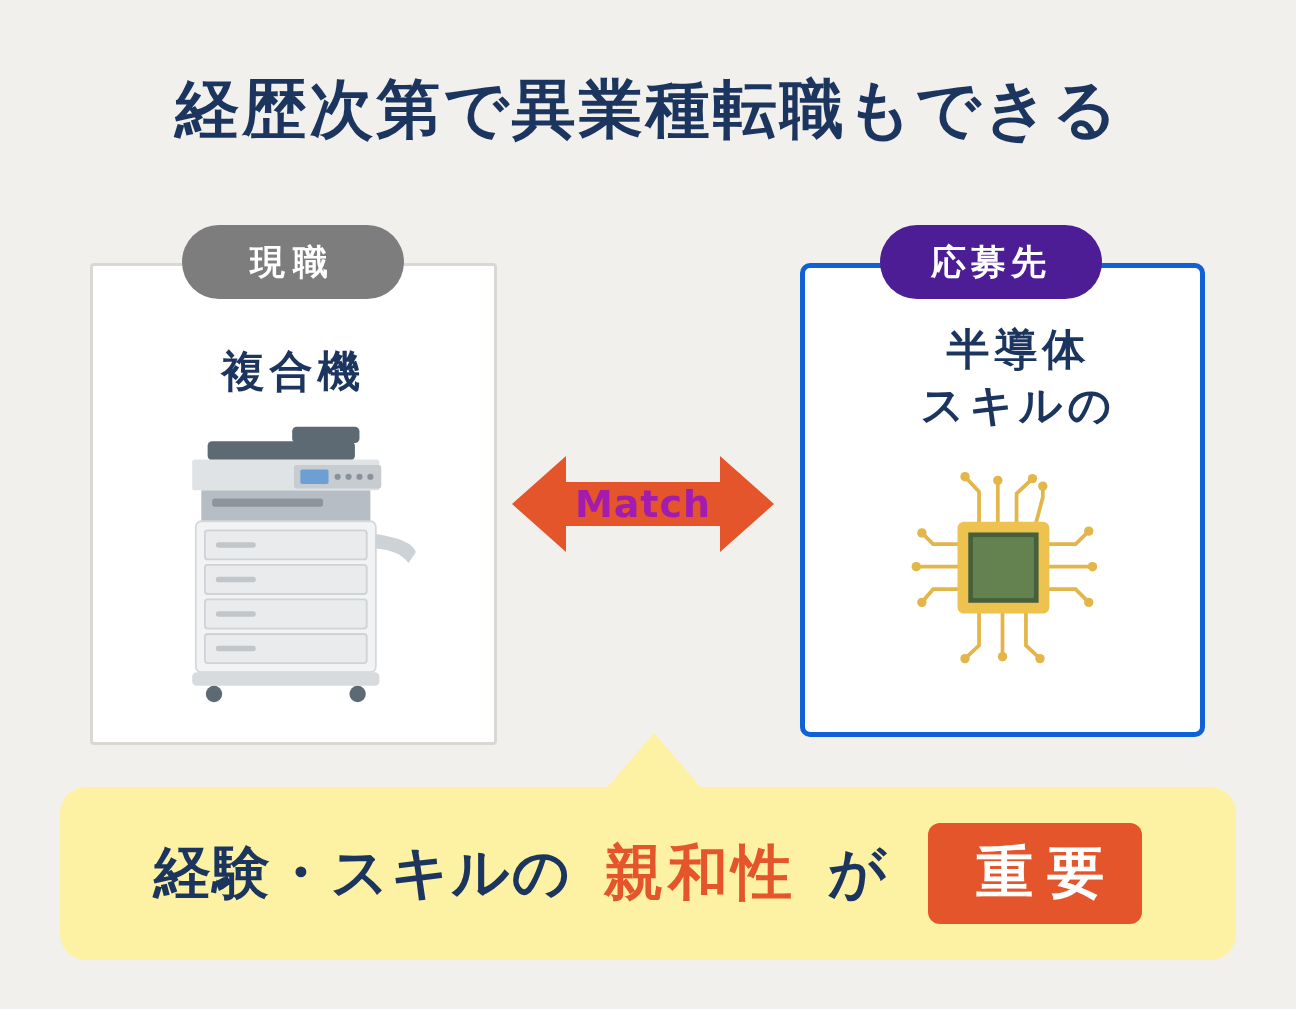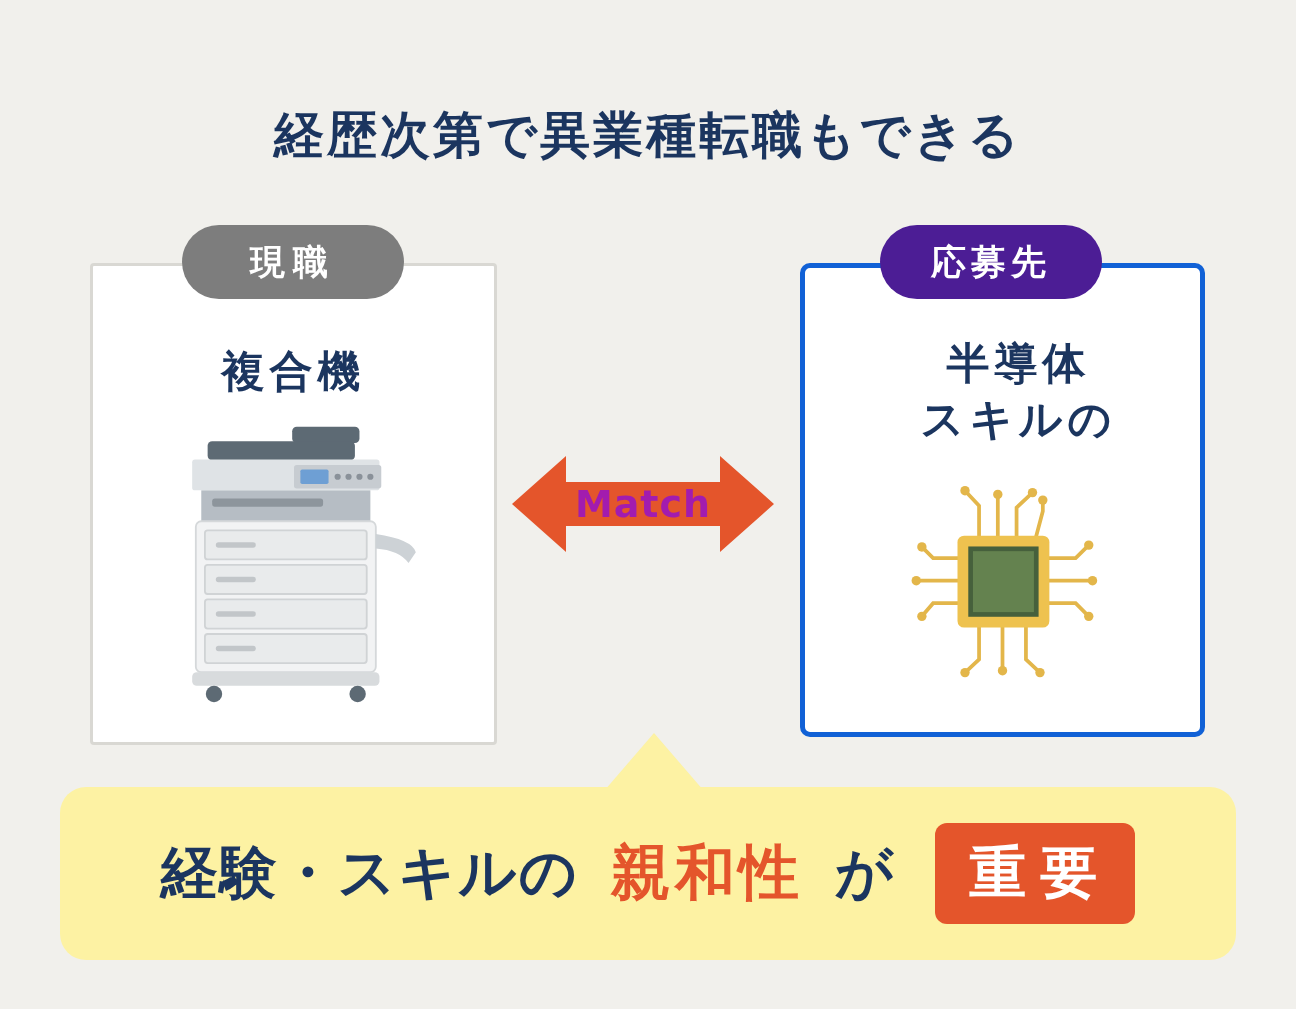--- a/index.html
+++ b/index.html
@@ -16,25 +16,24 @@
     background: #f1f0ec;
   }
 
   
   .title {
     position: absolute;
     top: 66px;
     left: 0;
     width: 100%;
     text-align: center;
-    font-size: 50px;
+    font-size: 64px;
     font-weight: 800;
     color: #1b355f;
     letter-spacing: 3px;
-    margin-top: 36px;
   }
 
   
   .card {
     position: absolute;
     background: #ffffff;
   }
   .card.current {
     left: 90px;
     top: 263px;
@@ -74,21 +73,21 @@
 
   .card-label {
     margin-top: 78px;
     text-align: center;
     font-size: 43px;
     font-weight: 800;
     color: #1b355f;
     letter-spacing: 5px;
     line-height: 1.3;
   }
-  .card.target .card-label { margin-top: 68px; padding-left: 32px; }
+  .card.target .card-label { margin-top: 54px; padding-left: 32px; }
 
   .illustration {
     display: flex;
     justify-content: center;
     align-items: flex-start;
   }
   .card.current .illustration { margin-top: 14px; }
   .card.target  .illustration { margin-top: 18px; }
 
   
@@ -151,21 +150,21 @@
     font-weight: 800;
     letter-spacing: 4px;
     margin: 0 6px;
   }
   .banner .t-badge {
     background: #e4552b;
     color: #ffffff;
     font-size: 57px;
     font-weight: 800;
     letter-spacing: 14px;
-    padding: 12px 24px 12px 34px;
+    padding: 12px 24px 12px 48px;
     border-radius: 12px;
     margin-left: 14px;
   }
 </style>
 </head>
 <body>
 
 <div class="stage">
 
   <div class="title">経歴次第で異業種転職もできる</div>

